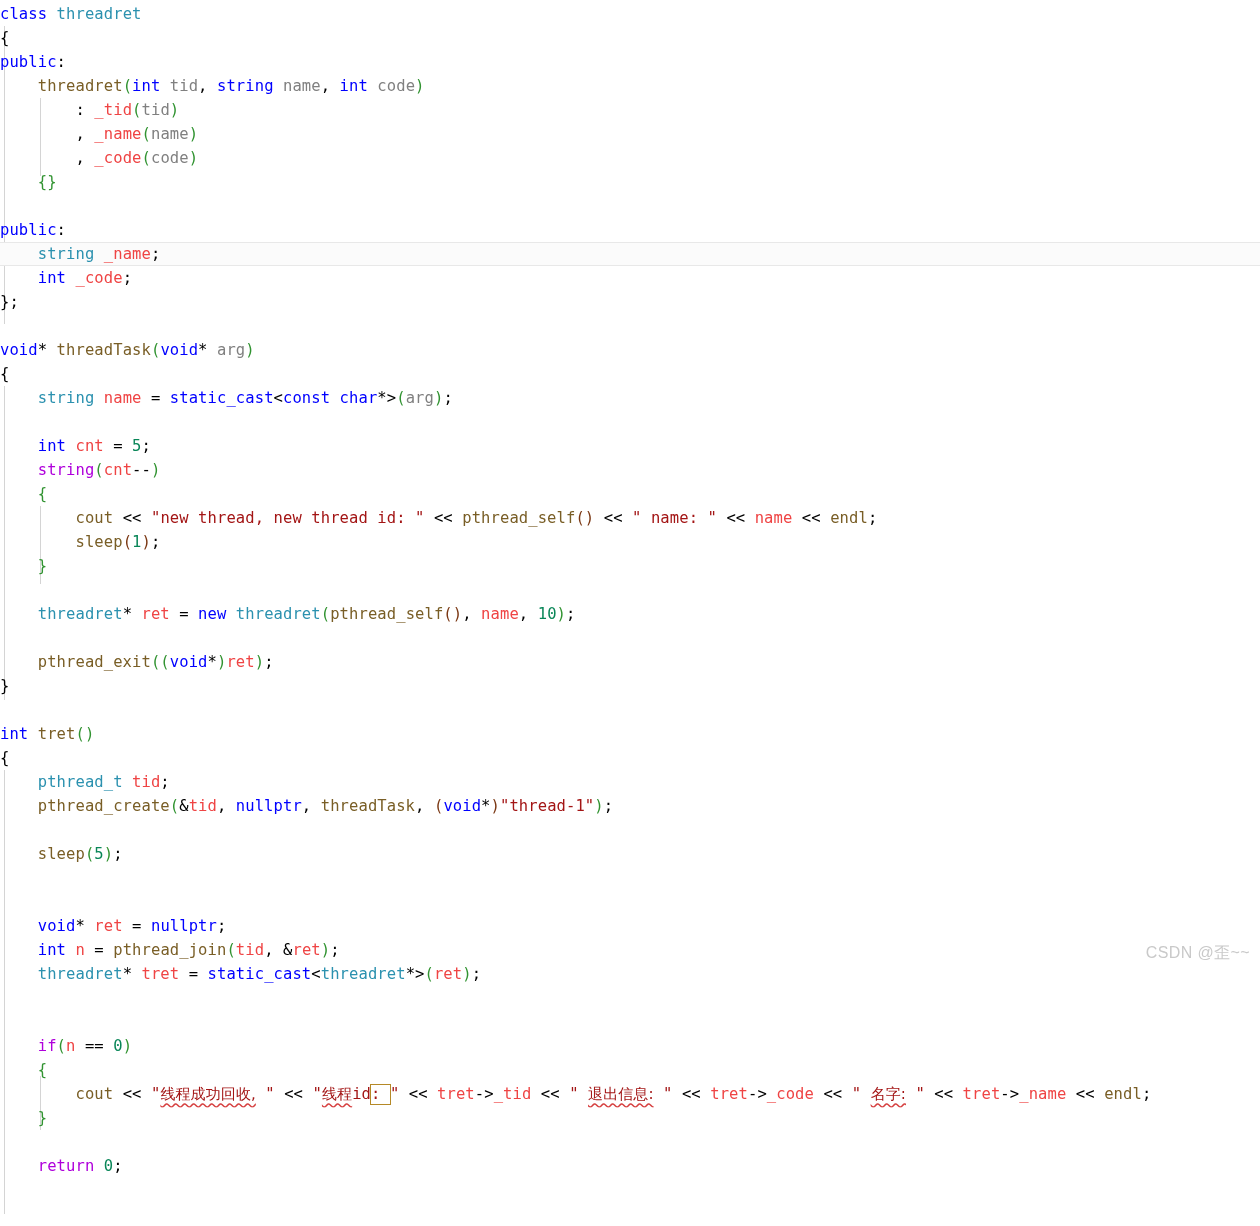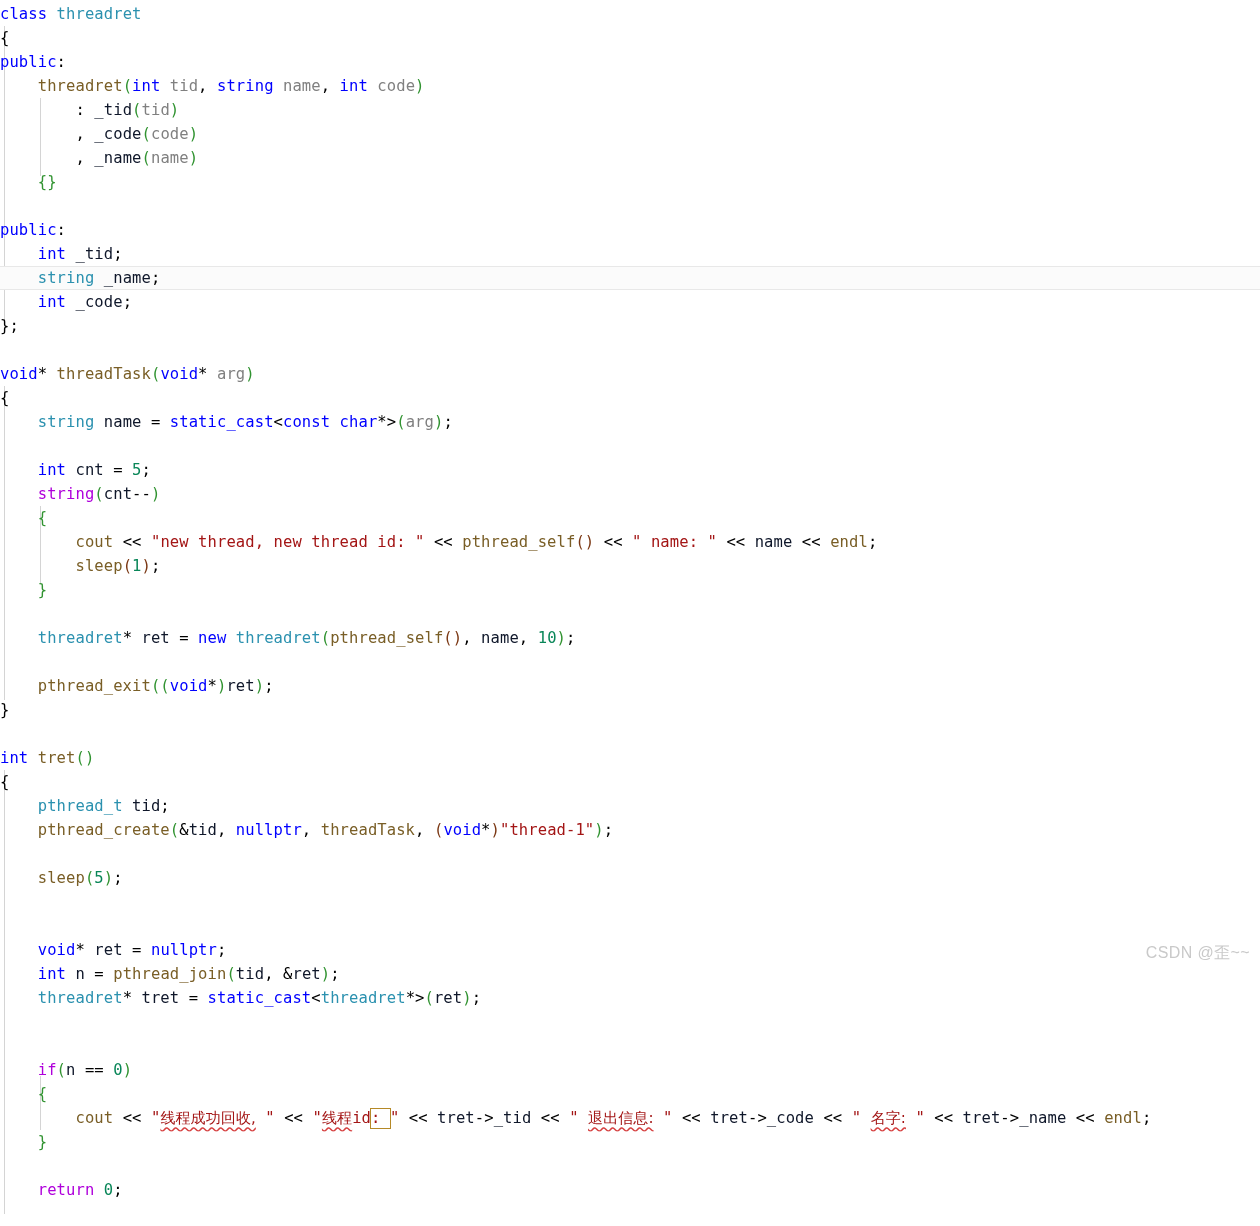--- a/index.html
+++ b/index.html
@@ -50,21 +50,21 @@
     top: 0;
     width: 1px;
     background: #d4d4d4;
   }
 
   
   .kw      { color: #0000ff; }            
   .kwctl   { color: #af00db; }            
   .type    { color: #2b91af; }            
   .fn      { color: #795e26; }            
-  .var     { color: #0f172a; }            
+  .var     { color: #ef4444; }            
   .param   { color: #808080; }            
   .str     { color: #a31515; }            
   .num     { color: #098658; }            
   .punc    { color: #000000; }            
   .brk     { color: #319331; }            
   .brk2    { color: #7b3814; }            
   .op      { color: #000000; }
 
   
   .squig {
@@ -107,26 +107,25 @@
     <div class="guide" style="left:40px; top:506px; height:78px;"></div>
     <div class="guide" style="left:4px; top:770px; height:444px;"></div>
     <div class="guide" style="left:40px; top:1076px; height:54px;"></div>
   </div>
 
   <div class="line"><span class="kw">class</span> <span class="type">threadret</span></div>
   <div class="line"><span class="punc">{</span></div>
   <div class="line"><span class="kw">public</span><span class="punc">:</span></div>
   <div class="line">    <span class="fn">threadret</span><span class="brk">(</span><span class="kw">int</span> <span class="param">tid</span><span class="punc">,</span> <span class="kw">string</span> <span class="param">name</span><span class="punc">,</span> <span class="kw">int</span> <span class="param">code</span><span class="brk">)</span></div>
   <div class="line">        <span class="punc">:</span> <span class="var">_tid</span><span class="brk">(</span><span class="param">tid</span><span class="brk">)</span></div>
+  <div class="line">        <span class="punc">,</span> <span class="var">_name</span><span class="brk">(</span><span class="param">name</span><span class="brk">)</span></div>
   <div class="line">        <span class="punc">,</span> <span class="var">_code</span><span class="brk">(</span><span class="param">code</span><span class="brk">)</span></div>
-  <div class="line">        <span class="punc">,</span> <span class="var">_name</span><span class="brk">(</span><span class="param">name</span><span class="brk">)</span></div>
   <div class="line">    <span class="brk">{}</span></div>
   <div class="line">&nbsp;</div>
   <div class="line"><span class="kw">public</span><span class="punc">:</span></div>
-  <div class="line">    <span class="kw">int</span> <span class="var">_tid</span><span class="punc">;</span></div>
   <div class="line current">    <span class="kw type">string</span> <span class="var">_name</span><span class="punc">;</span></div>
   <div class="line">    <span class="kw">int</span> <span class="var">_code</span><span class="punc">;</span></div>
   <div class="line"><span class="punc">};</span></div>
   <div class="line">&nbsp;</div>
   <div class="line"><span class="kw">void</span><span class="punc">*</span> <span class="fn">threadTask</span><span class="brk">(</span><span class="kw">void</span><span class="punc">*</span> <span class="param">arg</span><span class="brk">)</span></div>
   <div class="line"><span class="punc">{</span></div>
   <div class="line">    <span class="type">string</span> <span class="var">name</span> <span class="op">=</span> <span class="kw">static_cast</span><span class="punc">&lt;</span><span class="kw">const</span> <span class="kw">char</span><span class="punc">*&gt;</span><span class="brk">(</span><span class="param">arg</span><span class="brk">)</span><span class="punc">;</span></div>
   <div class="line">&nbsp;</div>
   <div class="line">    <span class="kw">int</span> <span class="var">cnt</span> <span class="op">=</span> <span class="num">5</span><span class="punc">;</span></div>
   <div class="line">    <span class="kwctl">string</span><span class="brk">(</span><span class="var">cnt</span><span class="punc">--</span><span class="brk">)</span></div>

